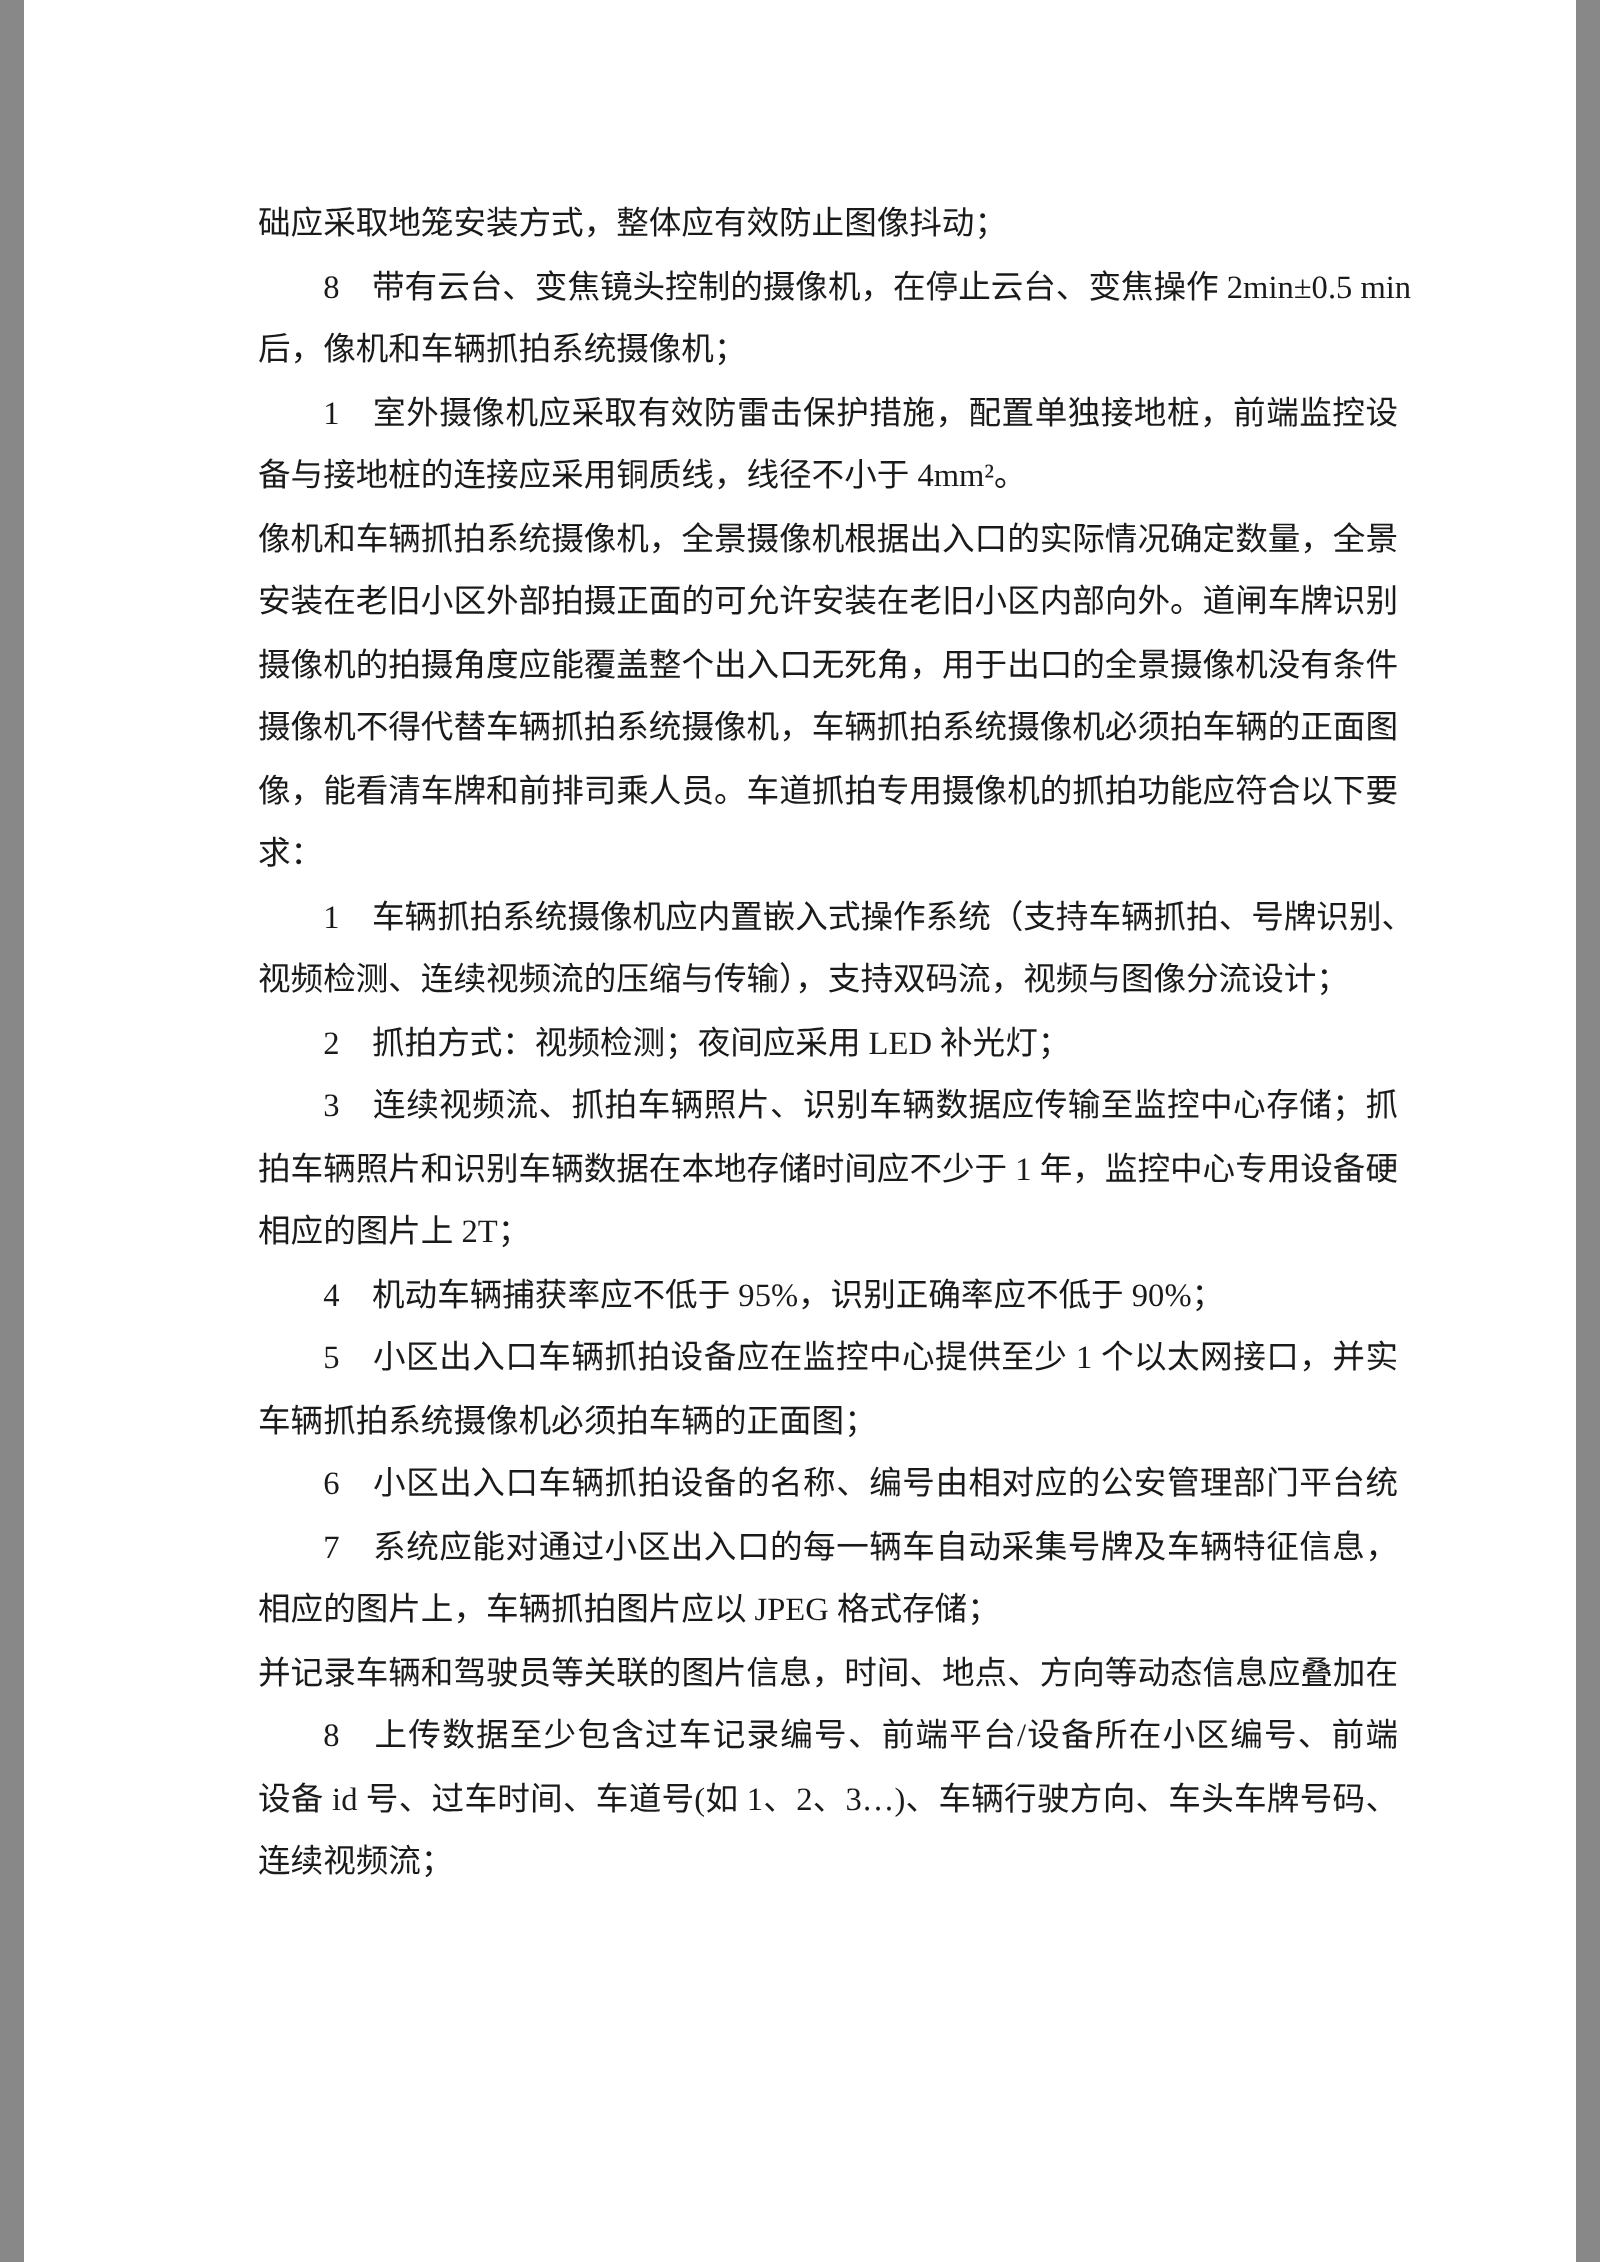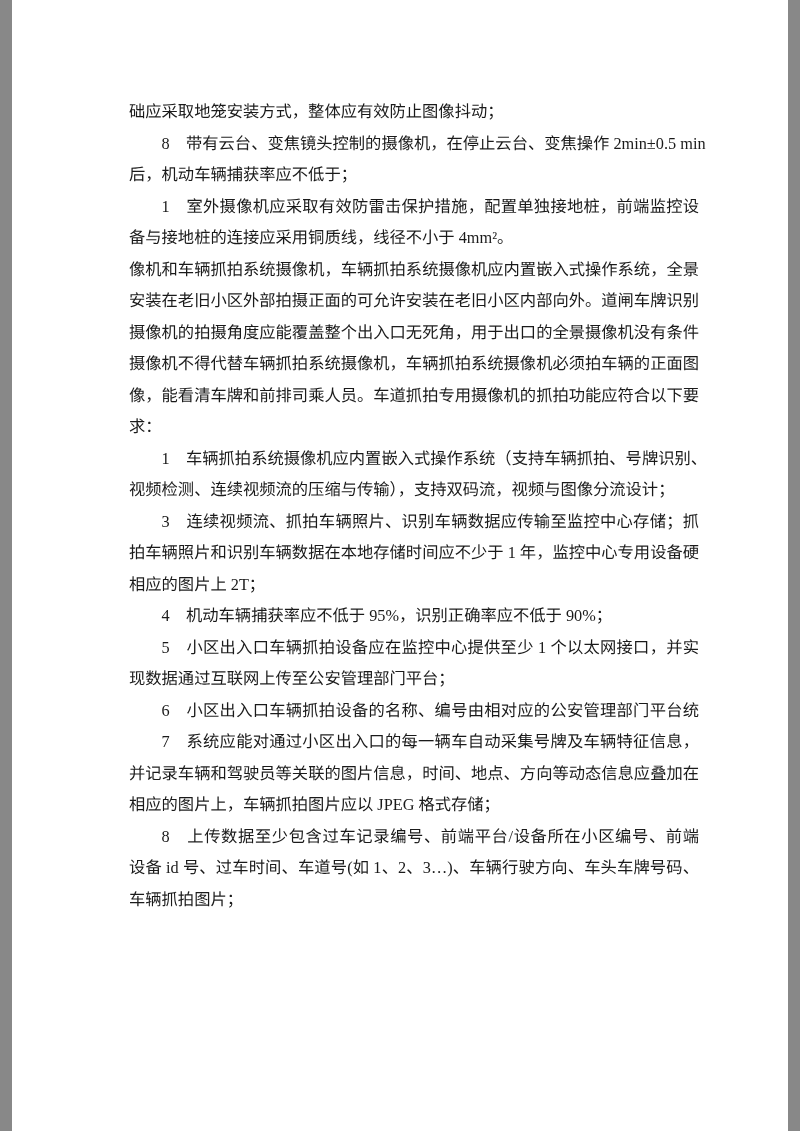--- a/index.html
+++ b/index.html
@@ -39,38 +39,39 @@
     text-indent: 2em;
   }
 </style>
 </head>
 <body>
 
 <div class="page">
   <div class="text-block">
       <div class="line">础应采取地笼安装方式，整体应有效防止图像抖动；</div>
       <div class="line indent full">8　带有云台、变焦镜头控制的摄像机，在停止云台、变焦操作 2min±0.5 min</div>
-      <div class="line">后，机动车辆捕获率应不低于；</div>
+      <div class="line">后，像机和车辆抓拍系统摄像机；</div>
       <div class="line indent full">1　室外摄像机应采取有效防雷击保护措施，配置单独接地桩，前端监控设</div>
       <div class="line">备与接地桩的连接应采用铜质线，线径不小于 4mm²。</div>
-      <div class="line full">像机和车辆抓拍系统摄像机，车辆抓拍系统摄像机应内置嵌入式操作系统，全景</div>
+      <div class="line full">像机和车辆抓拍系统摄像机，全景摄像机根据出入口的实际情况确定数量，全景</div>
       <div class="line full">安装在老旧小区外部拍摄正面的可允许安装在老旧小区内部向外。道闸车牌识别</div>
       <div class="line full">摄像机的拍摄角度应能覆盖整个出入口无死角，用于出口的全景摄像机没有条件</div>
       <div class="line full">摄像机不得代替车辆抓拍系统摄像机，车辆抓拍系统摄像机必须拍车辆的正面图</div>
       <div class="line full">像，能看清车牌和前排司乘人员。车道抓拍专用摄像机的抓拍功能应符合以下要</div>
       <div class="line">求：</div>
       <div class="line indent full">1　车辆抓拍系统摄像机应内置嵌入式操作系统（支持车辆抓拍、号牌识别、</div>
       <div class="line">视频检测、连续视频流的压缩与传输），支持双码流，视频与图像分流设计；</div>
+      <div class="line indent">2　抓拍方式：视频检测；夜间应采用 LED 补光灯；</div>
       <div class="line indent full">3　连续视频流、抓拍车辆照片、识别车辆数据应传输至监控中心存储；抓</div>
       <div class="line full">拍车辆照片和识别车辆数据在本地存储时间应不少于 1 年，监控中心专用设备硬</div>
       <div class="line">相应的图片上 2T；</div>
       <div class="line indent">4　机动车辆捕获率应不低于 95%，识别正确率应不低于 90%；</div>
       <div class="line indent full">5　小区出入口车辆抓拍设备应在监控中心提供至少 1 个以太网接口，并实</div>
-      <div class="line">现数据通过互联网上传至公安管理部门平台；</div>
+      <div class="line">车辆抓拍系统摄像机必须拍车辆的正面图；</div>
       <div class="line indent full">6　小区出入口车辆抓拍设备的名称、编号由相对应的公安管理部门平台统</div>
       <div class="line indent full">7　系统应能对通过小区出入口的每一辆车自动采集号牌及车辆特征信息，</div>
+      <div class="line">相应的图片上，车辆抓拍图片应以 JPEG 格式存储；</div>
       <div class="line full">并记录车辆和驾驶员等关联的图片信息，时间、地点、方向等动态信息应叠加在</div>
-      <div class="line">相应的图片上，车辆抓拍图片应以 JPEG 格式存储；</div>
       <div class="line indent full">8　上传数据至少包含过车记录编号、前端平台/设备所在小区编号、前端</div>
       <div class="line full">设备 id 号、过车时间、车道号(如 1、2、3…)、车辆行驶方向、车头车牌号码、</div>
-      <div class="line">车辆抓拍图片；</div>
+      <div class="line">连续视频流；</div>
     </div>
 </div>
 
 </body></html>

